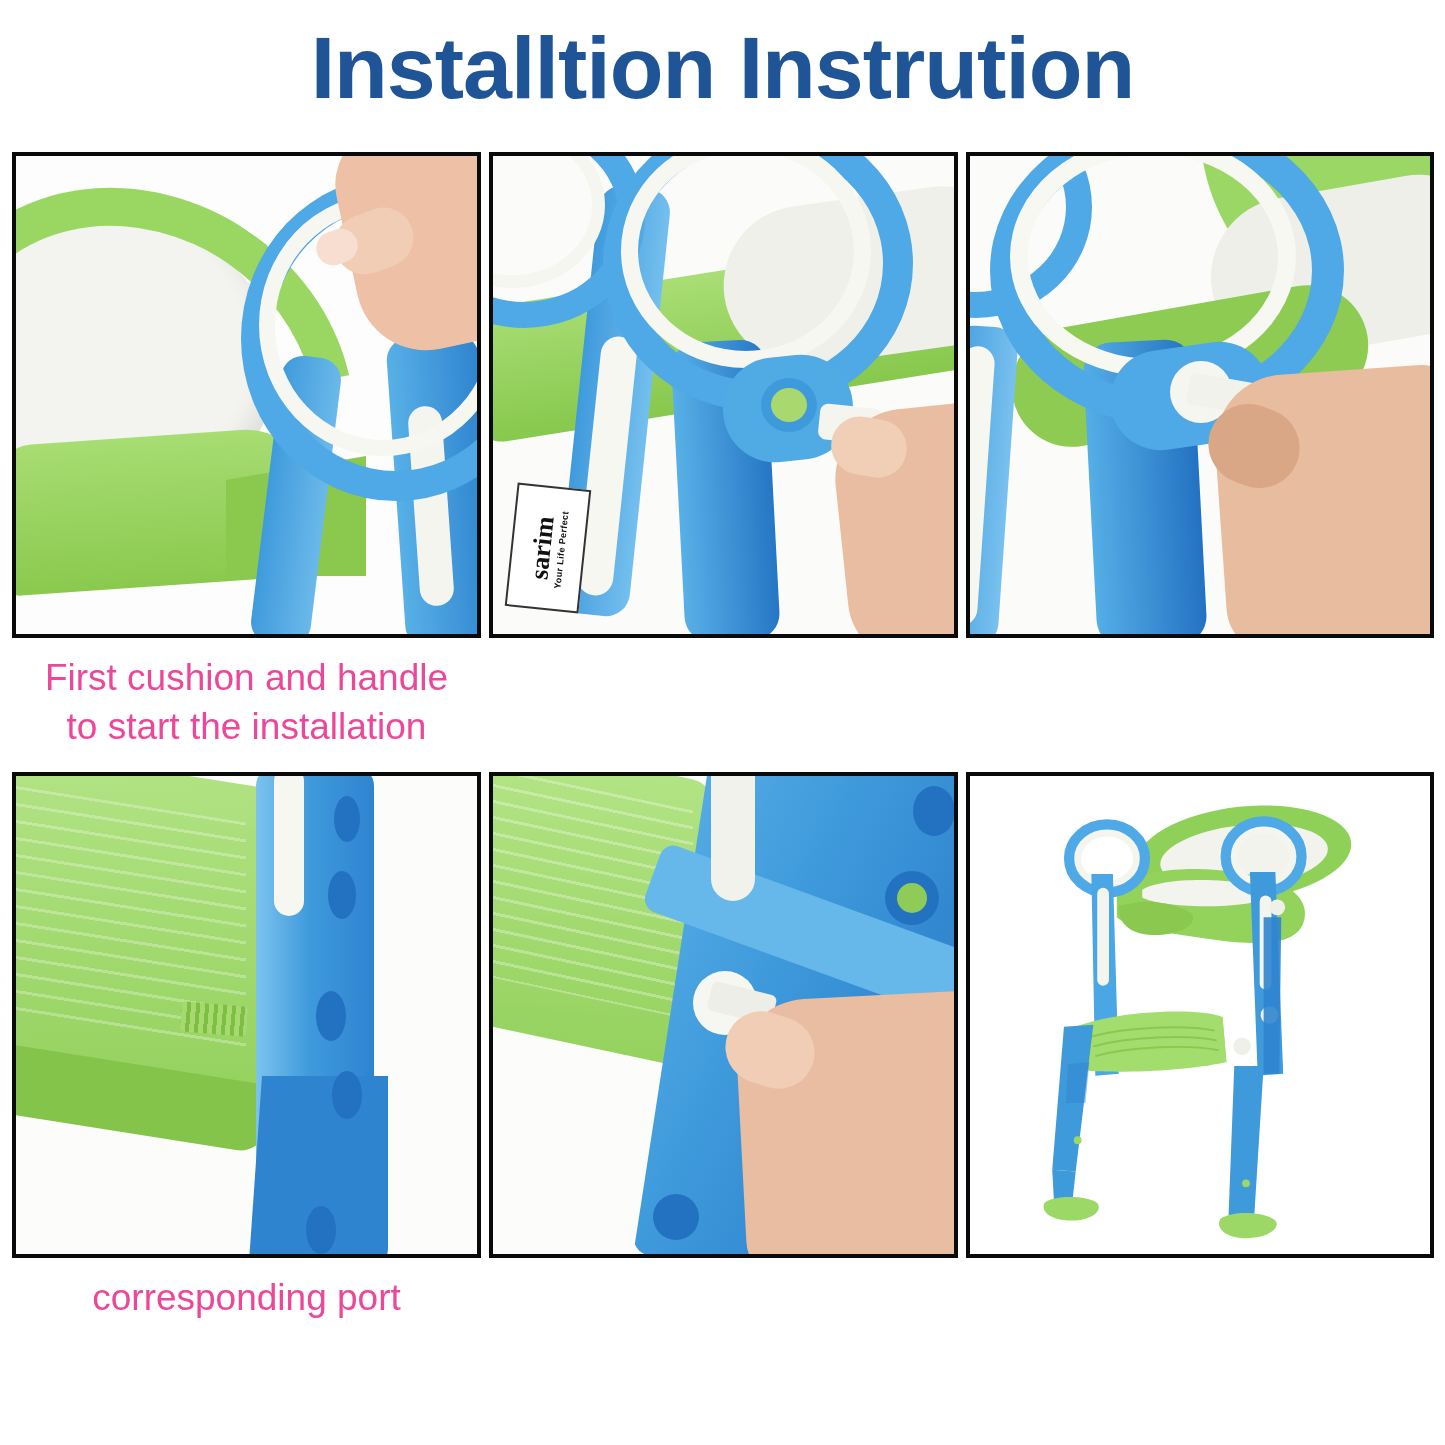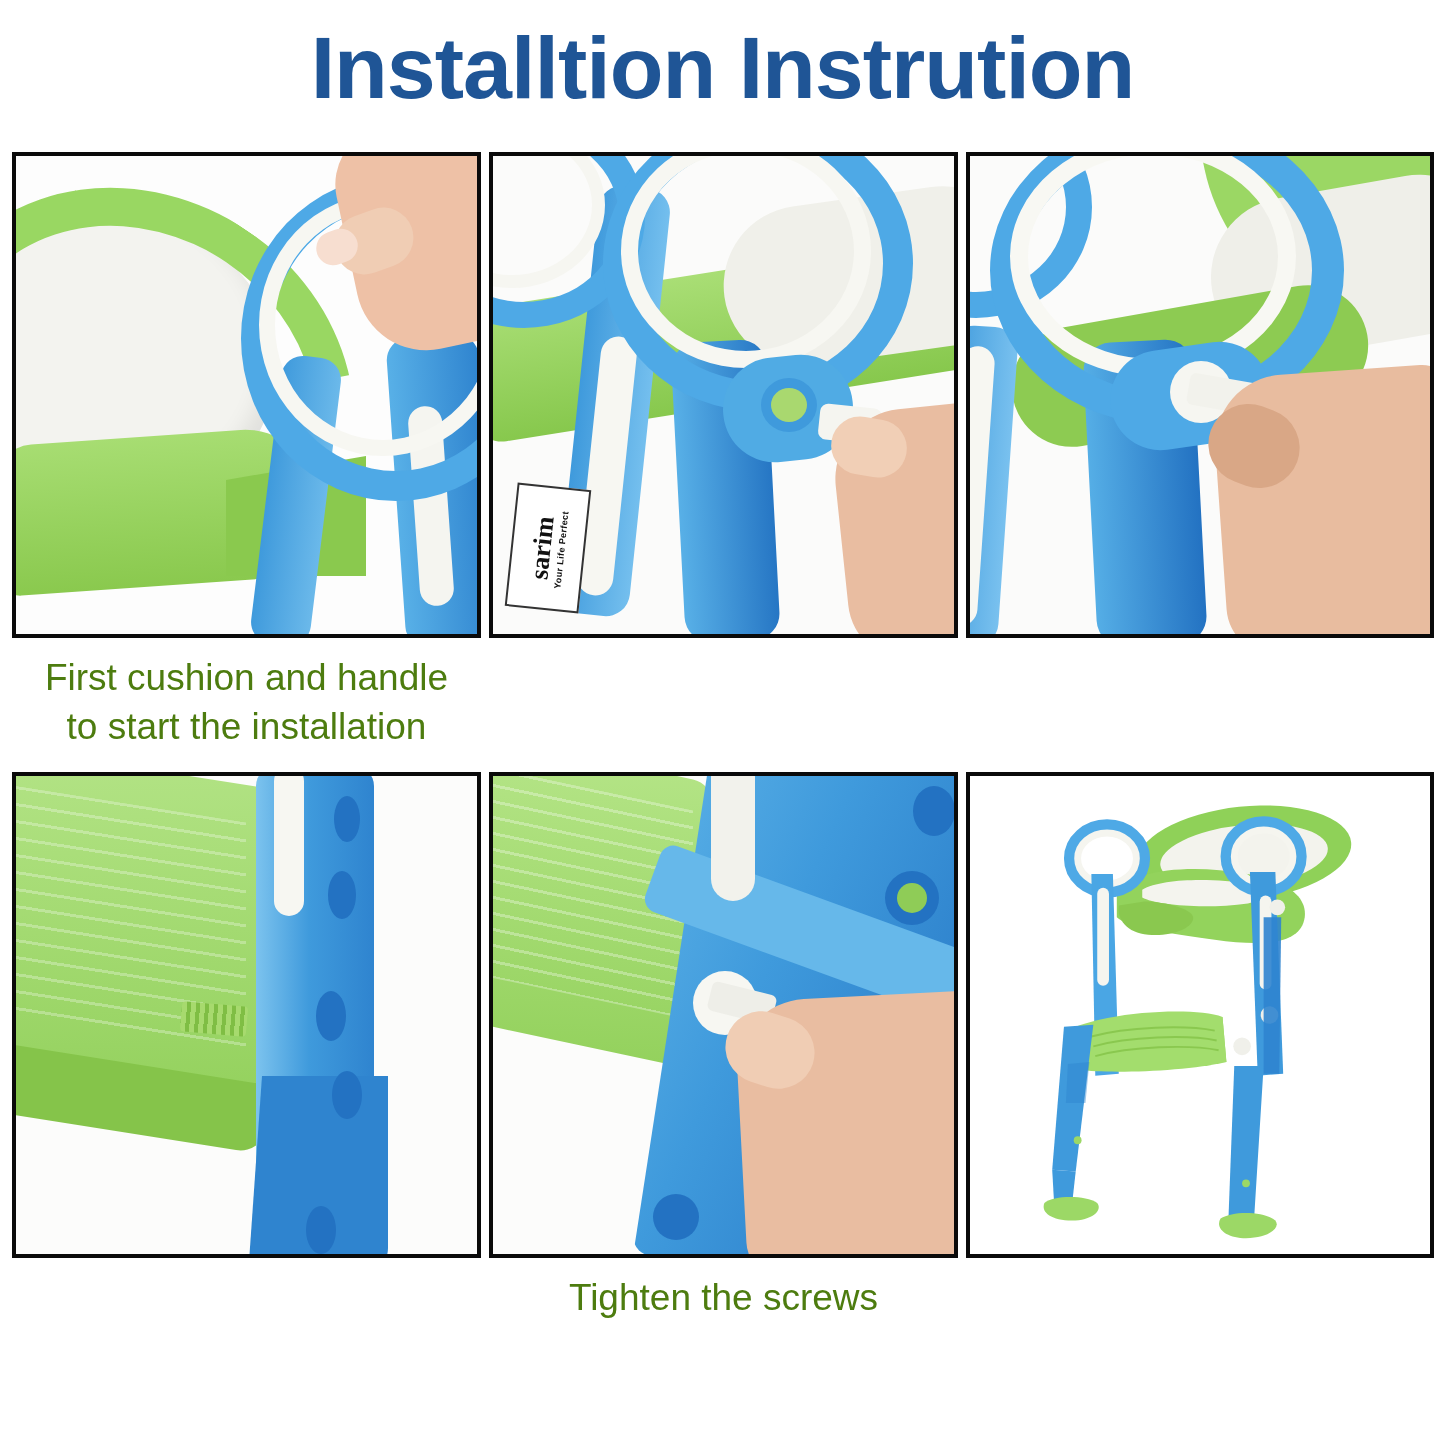--- a/index.html
+++ b/index.html
@@ -60,21 +60,21 @@
     border: 4px solid #0a0a0a;
     box-sizing: border-box;
     background: #ffffff;
     overflow: hidden;
   }
   .caption {
     margin-top: 16px;
     text-align: center;
     font-size: 37px;
     line-height: 1.32;
-    color: #4d7c0f;
+    color: #ec4899;
     font-family: "Liberation Sans", sans-serif;
     height: 118px;
   }
   .caption .l2 { display: block; text-align: center; }
 
   
   .shape { position: absolute; }
 
   
   .p1-bg { inset: 0; background: #fdfdfd; }
@@ -482,20 +482,21 @@
         <div class="shape p4-leg"></div>
         <div class="shape p4-legFlare"></div>
         <div class="shape p4-legW"></div>
         <div class="shape p4-h1"></div>
         <div class="shape p4-h2"></div>
         <div class="shape p4-h3"></div>
         <div class="shape p4-h4"></div>
         <div class="shape p4-h5"></div>
       </div>
       <div class="caption">
+        <span class="l2">corresponding port</span>
       </div>
     </div>
 
     <div class="cell">
       <div class="photo">
         <div class="shape p5-bg"></div>
         <div class="shape p5-pedalR"></div>
         <div class="shape p5-pedal"></div>
         <div class="shape p5-pedalLines"></div>
         <div class="shape p5-frame"></div>
@@ -504,21 +505,20 @@
         <div class="shape p5-hole2"></div>
         <div class="shape p5-port"></div>
         <div class="shape p5-portIn"></div>
         <div class="shape p5-screwWhite"></div>
         <div class="shape p5-screwTab"></div>
         <div class="shape p5-hand"></div>
         <div class="shape p5-thumb"></div>
         <div class="shape p5-hole"></div>
       </div>
       <div class="caption">
-        <span>Tighten the screws</span>
       </div>
     </div>
 
     <div class="cell">
       <div class="photo">
         <div class="shape p6-bg"></div>
         <div class="p6">
           <svg viewBox="0 0 470 480" preserveAspectRatio="xMidYMid meet">
 
             <ellipse cx="280" cy="75" rx="110" ry="48" fill="#8fd158" transform="rotate(-6 280 75)"></ellipse>

